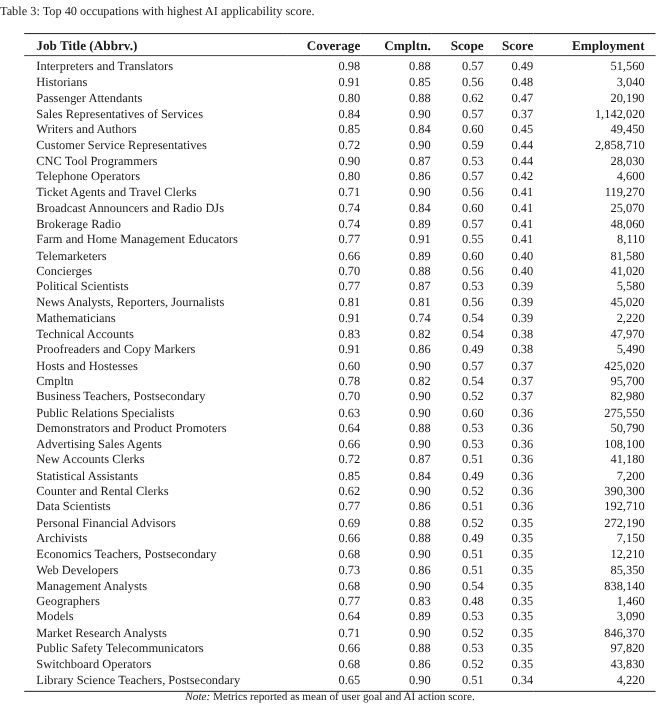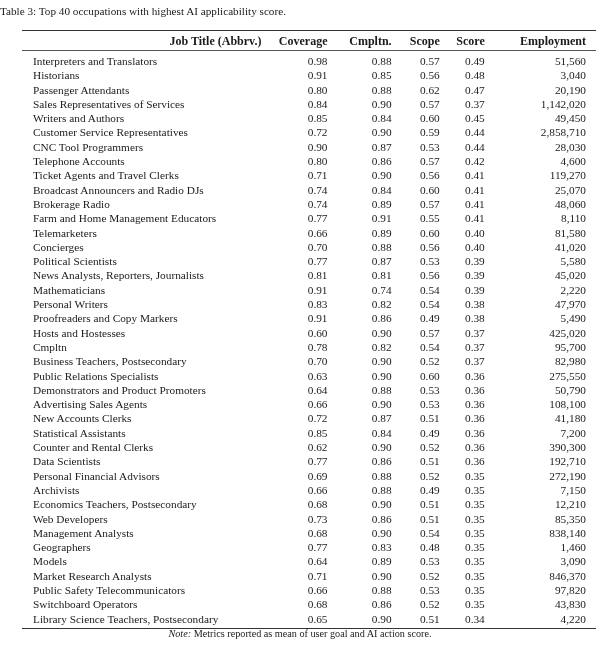--- a/index.html
+++ b/index.html
@@ -14,21 +14,21 @@
   tbody tr:first-child td { padding-top:3px; }
   tbody tr:last-child td { padding-bottom:2px; }
   tbody { border-bottom:1.6px solid #333; }
   .c-title { text-align:left; padding-left:11px; width:228px; }
   .c-num { text-align:right; }
   .c-cov { width:66px; }
   .c-cmp { width:64px; }
   .c-scp { width:48px; }
   .c-scr { width:45px; }
   .c-emp { width:101px; padding-right:10px;text-align:right; }
-  th.c-title { padding-left:11px;text-align:right; }
+  th.c-title { padding-left:11px; }
   .note { position:absolute; top:628px; left:0; width:600px; text-align:center; font-size:10.2px; font-family:"Liberation Serif", serif; }
   .note i { font-style:italic; }
 </style>
 </head>
 <body>
 
 <div class="page">
   <div class="caption">Table 3: Top 40 occupations with highest AI applicability score.</div>
 
   <div class="tbl-wrap">
@@ -94,21 +94,21 @@
           </tr>
           <tr>
             <td class="c-title">CNC Tool Programmers</td>
             <td class="c-num c-cov">0.90</td>
             <td class="c-num c-cmp">0.87</td>
             <td class="c-num c-scp">0.53</td>
             <td class="c-num c-scr">0.44</td>
             <td class="c-num c-emp">28,030</td>
           </tr>
           <tr>
-            <td class="c-title">Telephone Accounts</td>
+            <td class="c-title">Telephone Operators</td>
             <td class="c-num c-cov">0.80</td>
             <td class="c-num c-cmp">0.86</td>
             <td class="c-num c-scp">0.57</td>
             <td class="c-num c-scr">0.42</td>
             <td class="c-num c-emp">4,600</td>
           </tr>
           <tr>
             <td class="c-title">Ticket Agents and Travel Clerks</td>
             <td class="c-num c-cov">0.71</td>
             <td class="c-num c-cmp">0.90</td>
@@ -174,21 +174,21 @@
           </tr>
           <tr>
             <td class="c-title">Mathematicians</td>
             <td class="c-num c-cov">0.91</td>
             <td class="c-num c-cmp">0.74</td>
             <td class="c-num c-scp">0.54</td>
             <td class="c-num c-scr">0.39</td>
             <td class="c-num c-emp">2,220</td>
           </tr>
           <tr>
-            <td class="c-title">Personal Writers</td>
+            <td class="c-title">Technical Accounts</td>
             <td class="c-num c-cov">0.83</td>
             <td class="c-num c-cmp">0.82</td>
             <td class="c-num c-scp">0.54</td>
             <td class="c-num c-scr">0.38</td>
             <td class="c-num c-emp">47,970</td>
           </tr>
           <tr>
             <td class="c-title">Proofreaders and Copy Markers</td>
             <td class="c-num c-cov">0.91</td>
             <td class="c-num c-cmp">0.86</td>

